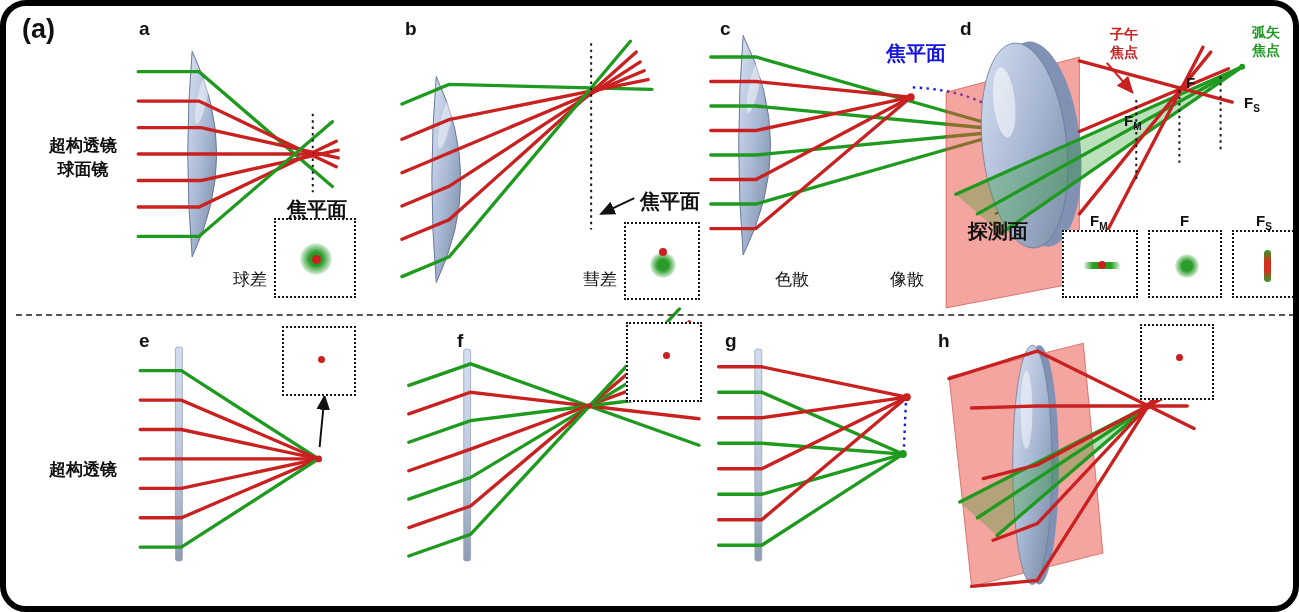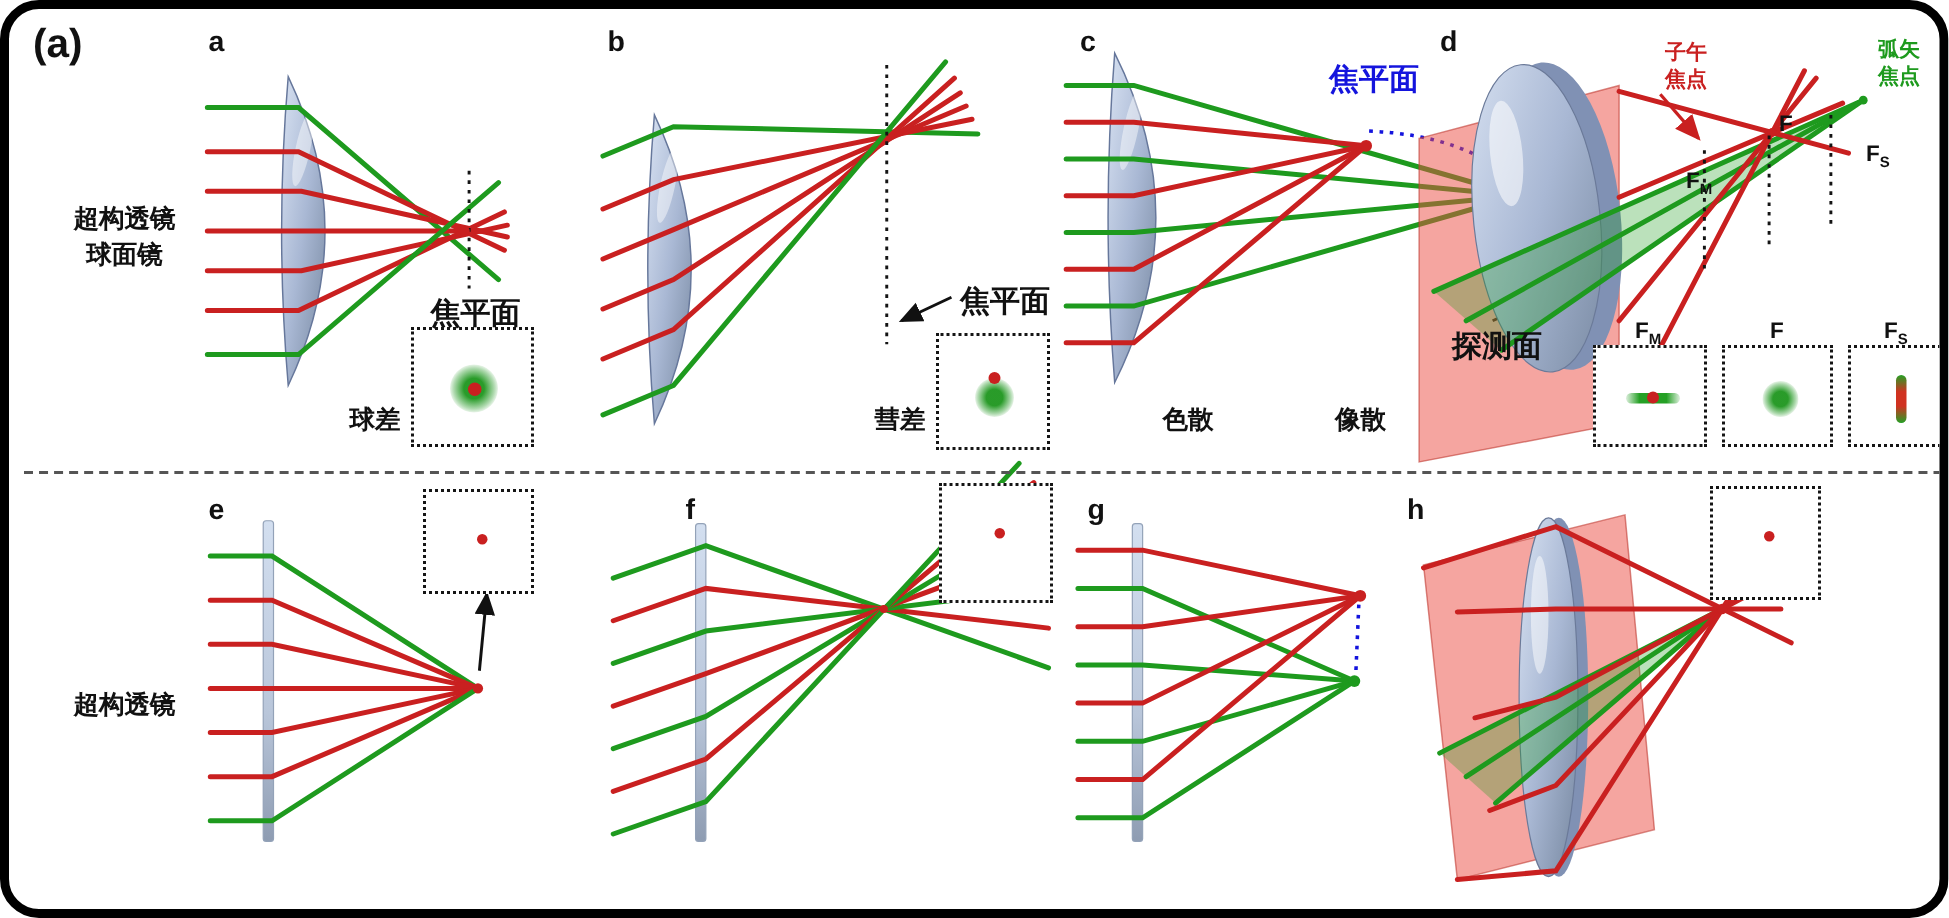--- a/index.html
+++ b/index.html
@@ -1,21 +1,21 @@
 <!DOCTYPE html>
 <html style="--red-ray: #c92020; --green-ray: #1e9a1e; --blue-label: #1414dd; --plane-red: #eb4b41; --lens-light: #d8e2f2; --lens-dark: #76879f;"><head>
 <meta charset="utf-8">
 <style>
   *{margin:0;padding:0;box-sizing:border-box}
   body{background:#ffffff;font-family:"Liberation Sans",sans-serif}
   #fig{position:relative;width:1299px;height:612px;background:#fff;border:6px solid #000;border-radius:26px;overflow:hidden}
   #art{position:absolute;left:0;top:0}
   .lbl{position:absolute;color:#111;font-weight:700;white-space:nowrap;line-height:1.15;z-index:6}
   .letter{font-size:19px}
-  .caption{font-size:17px;font-weight:700}
+  .caption{font-size:17px;font-weight:400}
   .small{font-size:20px}
   .blue{color:var(--blue-label,#1414dd)}
   .redtxt{color:var(--red-ray,#c92020);font-size:14px;width:34px;text-align:right}
   .greentxt{color:var(--green-ray,#1e9a1e);font-size:14px;width:34px;text-align:center}
   .fl{font-size:15px}
   .fl sub{font-size:10px}
   .rowlabel{position:absolute;width:104px;text-align:center;font-size:17px;font-weight:600;color:#111;z-index:6}
   .divider{position:absolute;left:10px;top:308px;width:1279px;border-top:2px dashed #555;z-index:2}
   .inset{position:absolute;border:2.5px dotted #151515;background:#fff;z-index:5}
   .blur-green{position:absolute;border-radius:50%;background:radial-gradient(circle, rgba(30,150,30,.95) 0 30%, rgba(30,150,30,.35) 60%, rgba(30,150,30,0) 75%)}

